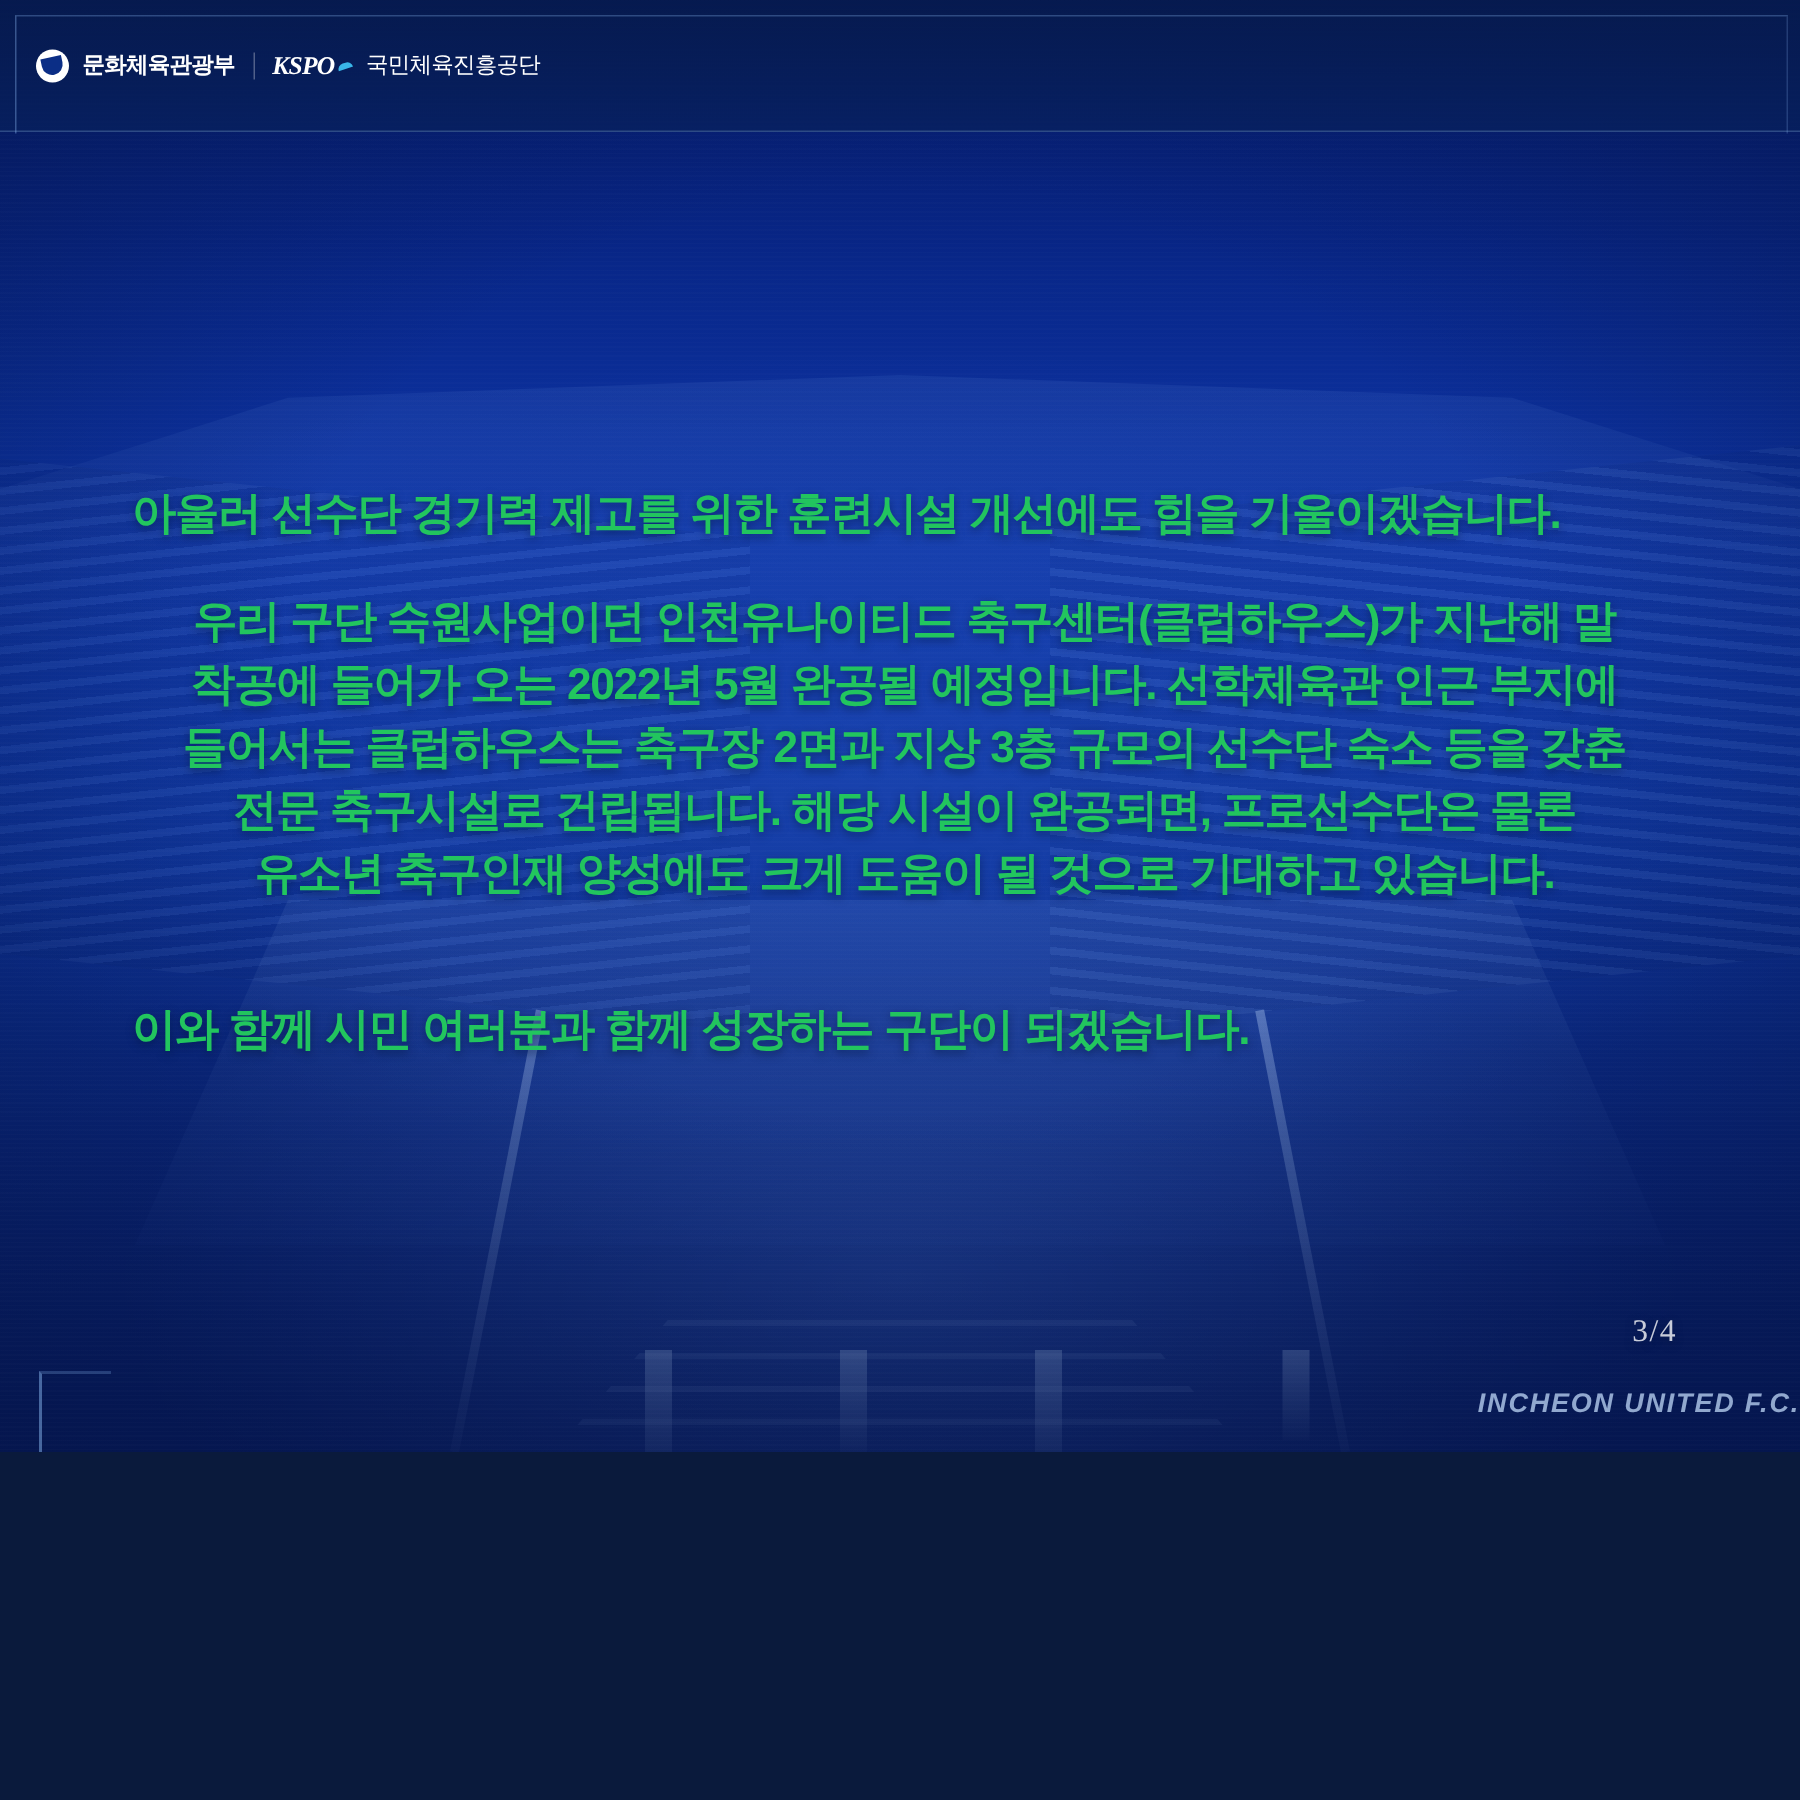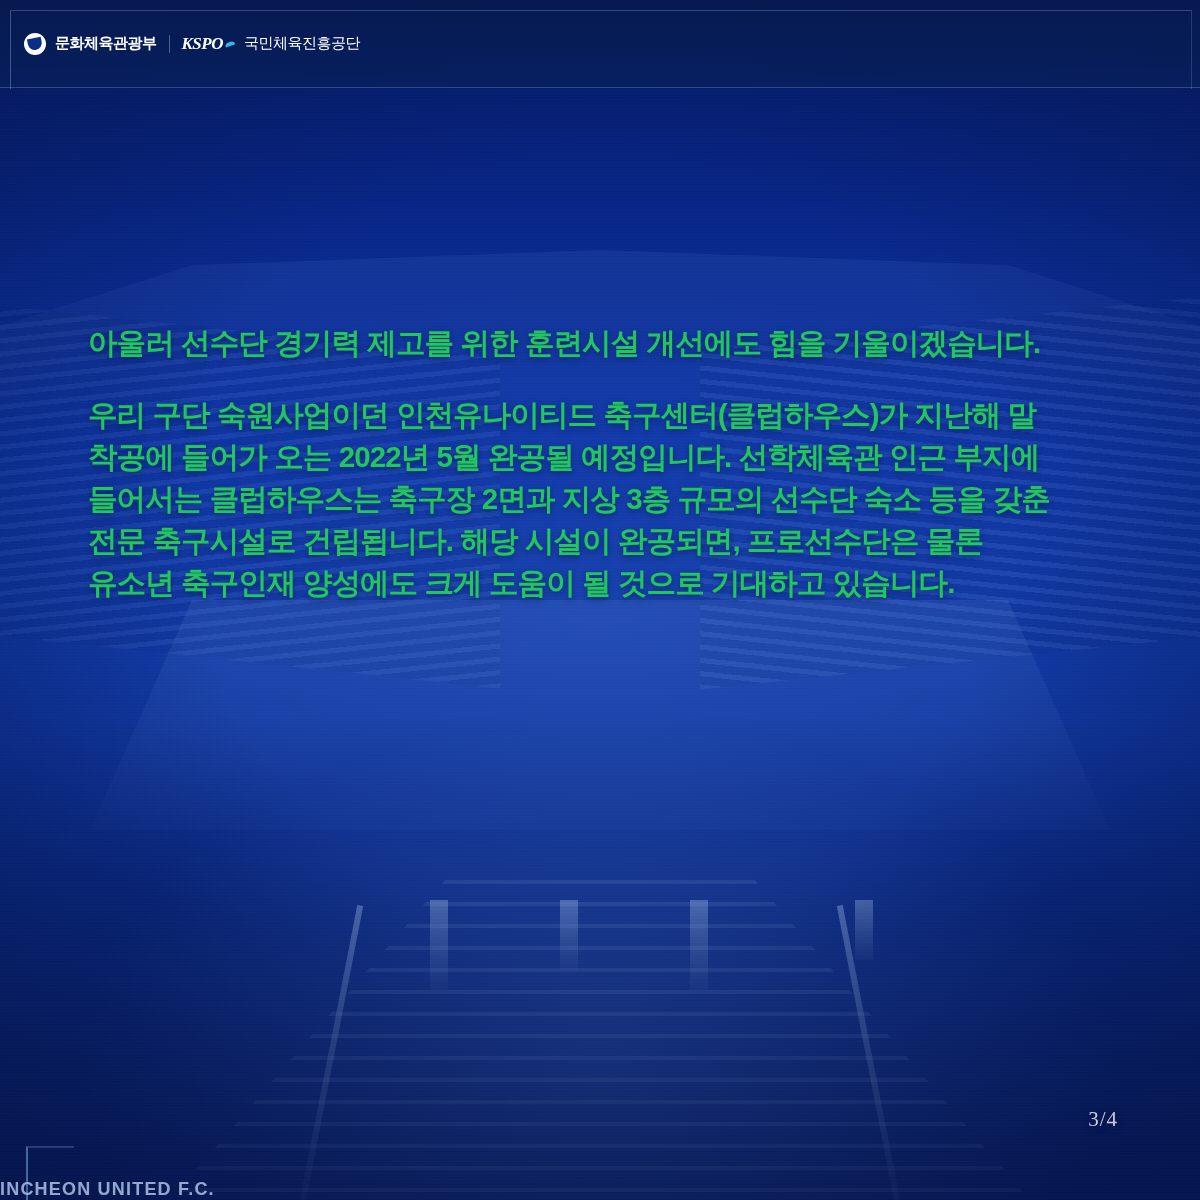--- a/index.html
+++ b/index.html
@@ -10,21 +10,21 @@
   body {
     width: 1200px;
     height: 1200px;
     overflow: hidden;
     font-family: "Liberation Sans", sans-serif;
   }
 
   .card {
     position: relative;
     width: 1200px;
-    height: 1200px;
+    height: 968px;
     overflow: hidden;
     background: #0d3fa0;
   }
 
   
   .bg {
     position: absolute;
     inset: 0;
     background:
       radial-gradient(ellipse 70% 45% at 50% 88%, rgba(120,175,255,0.30) 0%, rgba(20,70,170,0.0) 62%),
@@ -212,41 +212,42 @@
     color: #22c55e;
     font-size: 29.5px;
     line-height: 42px;
     letter-spacing: -0.9px;
     font-weight: bold;
     text-shadow: 0 2px 6px rgba(3,20,60,0.55);
     margin: 0 0 26px 0;
     white-space: pre-line;
   }
   .para.lead { margin-bottom: 30px; }
-  .para.block { margin-bottom: 62px; }
+  .para.block { margin-bottom: 62px; text-align: center; }
 
   
   .pageno {
     position: absolute;
     right: 82px; bottom: 68px;
     color: rgba(255,255,255,0.78);
     font-size: 21px;
     letter-spacing: 1px;
     font-weight: normal;
     text-shadow: 0 2px 6px rgba(3,20,60,0.6);
     font-family: Liberation Serif, serif;
   }
   .club-footer {
     position: absolute;
-    left: 0; bottom: 0;
+    left: 0; bottom: 22px;
     width: 1200px;
-    text-align: left;
+    text-align: right;
     color: rgba(200,225,255,0.72);
     font-size: 18px;
     font-weight: bold;
+    font-style: italic;
     letter-spacing: 1.2px;
   }
   .bottom-corner {
     position: absolute;
     left: 26px; bottom: 0px;
     width: 46px; height: 52px;
     border-left: 2px solid rgba(150,200,255,0.45);
     border-top: 2px solid rgba(150,200,255,0.22);
   }
 </style>
@@ -285,19 +286,20 @@
   </div>
   <div class="corner-frame"></div>
 
   <div class="content">
     <p class="para lead">아울러 선수단 경기력 제고를 위한 훈련시설 개선에도 힘을 기울이겠습니다.</p>
     <p class="para block">우리 구단 숙원사업이던 인천유나이티드 축구센터(클럽하우스)가 지난해 말
 착공에 들어가 오는 2022년 5월 완공될 예정입니다. 선학체육관 인근 부지에
 들어서는 클럽하우스는 축구장 2면과 지상 3층 규모의 선수단 숙소 등을 갖춘
 전문 축구시설로 건립됩니다. 해당 시설이 완공되면, 프로선수단은 물론
 유소년 축구인재 양성에도 크게 도움이 될 것으로 기대하고 있습니다.</p>
+    <p class="para lead">이와 함께 시민 여러분과 함께 성장하는 구단이 되겠습니다.</p>
   </div>
 
   <div class="pageno">3/4</div>
   <div class="club-footer">INCHEON UNITED F.C.</div>
   <div class="bottom-corner"></div>
 
 </div>
 
 </body></html>

